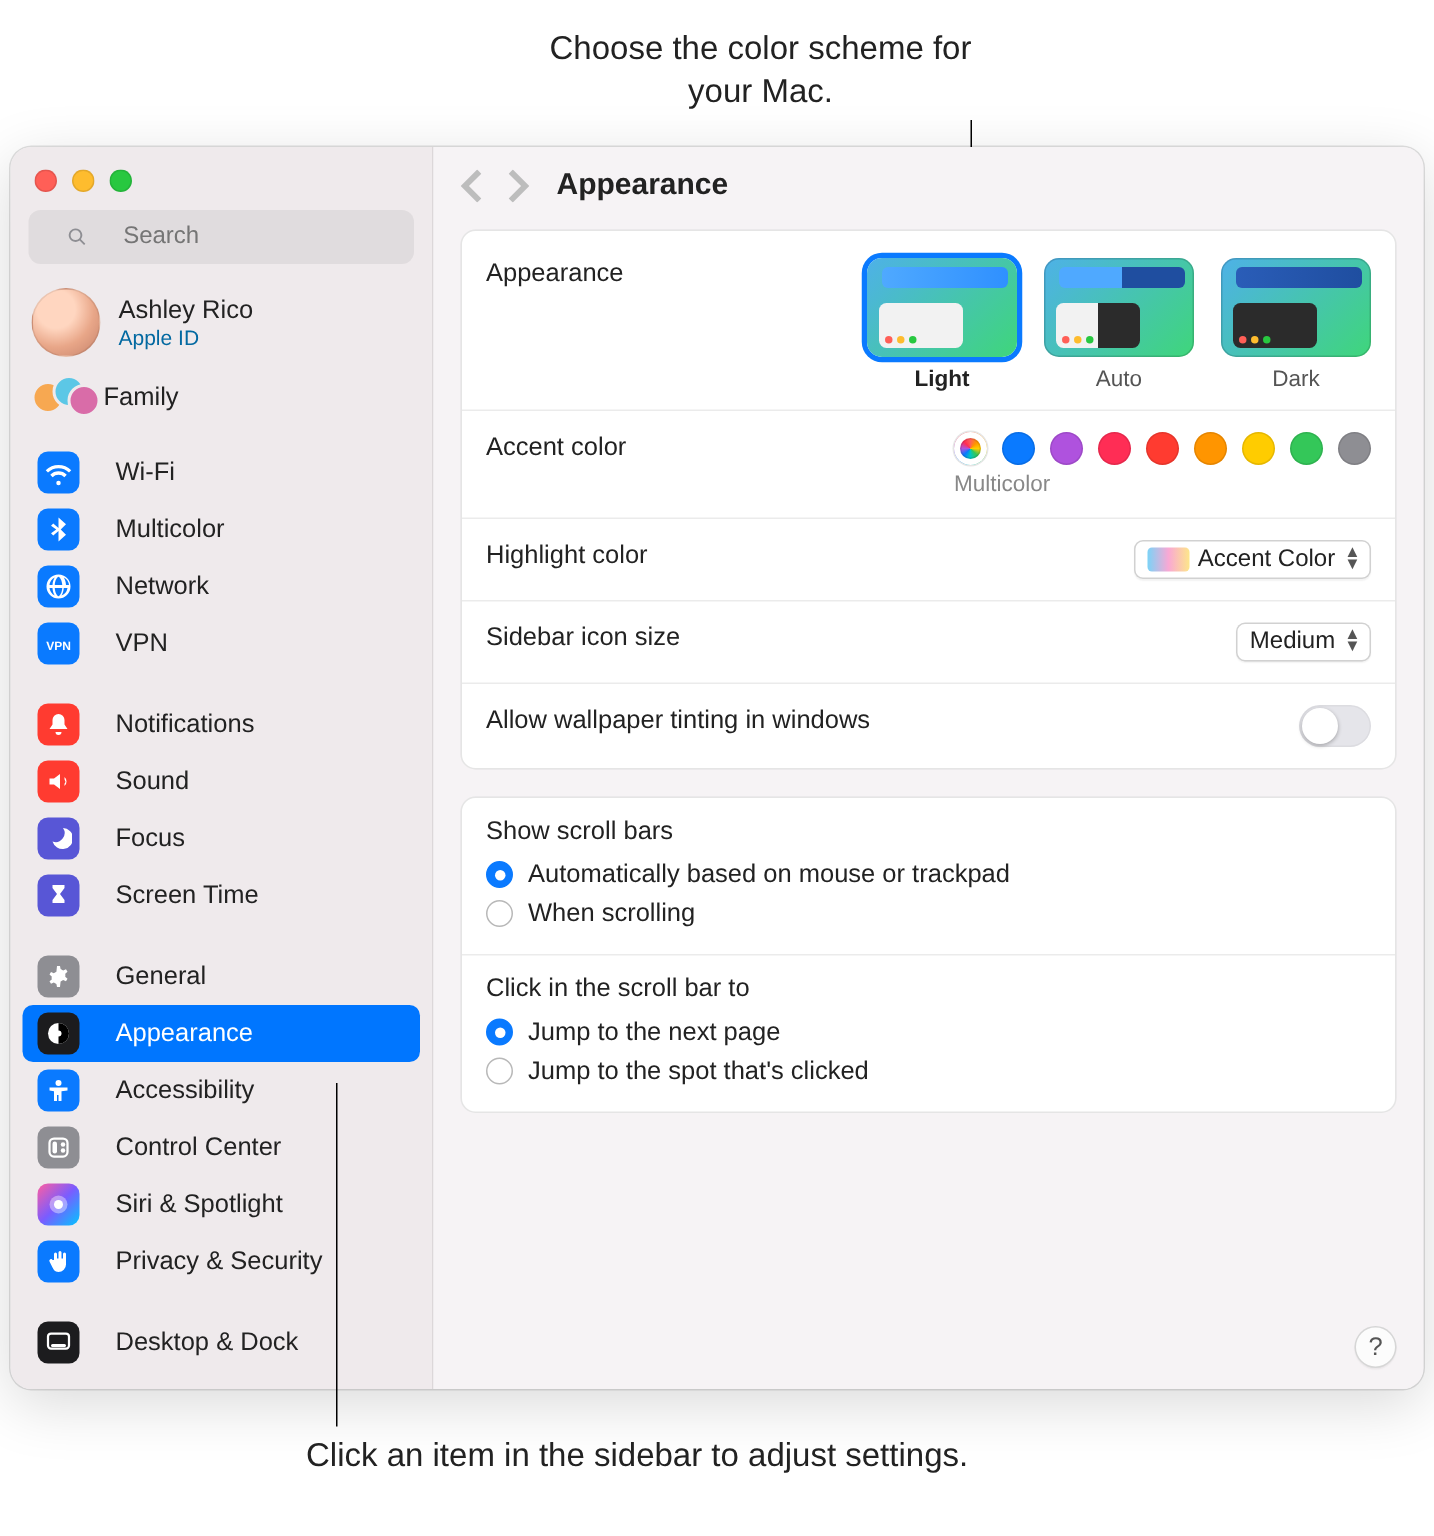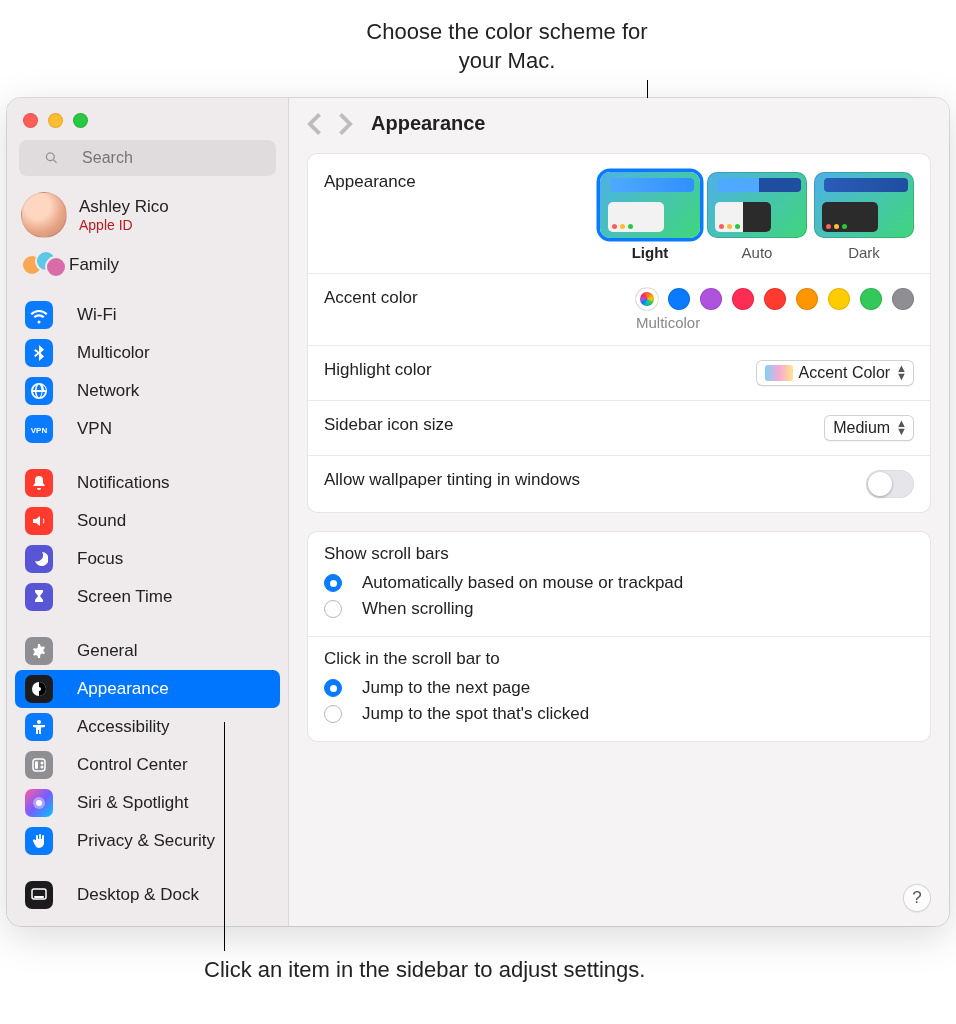--- a/index.html
+++ b/index.html
@@ -94,21 +94,21 @@
   display: flex; align-items: center; gap: 12px;
   padding: 6px 14px;
 }
 .avatar {
   width: 46px; height: 46px; border-radius: 50%;
   background: radial-gradient(circle at 35% 30%, #ffd6c0 30%, #e8a688 60%, #c4816a);
   border: 1px solid rgba(0,0,0,0.08);
   position: relative;
 }
 .user-name { font-size: 17px; font-weight: 500; line-height:1.15;}
-.user-sub { font-size: 14px; color: #b91c1c; }
+.user-sub { font-size: 14px; color: #0369a1; }
 .family-row {
   display: flex; align-items: center; gap: 2px;
   padding: 6px 14px 12px;
 }
 .family-icon {
   width: 46px; height: 30px; position: relative;
 }
 .family-icon .c { position:absolute; width:22px; height:22px; border-radius:50%; border:2px solid #efeaec;}
 .family-icon .c1{ background:#f7a851; left:0; top:4px;}
 .family-icon .c2{ background:#5cc7e6; left:14px; top:0;}
@@ -153,21 +153,21 @@
   border-radius:10px;
 }
 .row {
   display:flex; justify-content:space-between;
   padding: 14px 16px;
   border-bottom:1px solid rgba(0,0,0,0.08);
 }
 .row:last-child{ border-bottom:none; }
 .row-label{ font-size:17px; color:#222; }
 .appearance-row { align-items:flex-start; padding-top:18px; padding-bottom:12px;}
-.theme-group{ display:flex; gap:7px; }
+.theme-group{ display:flex; gap:18px; }
 .theme-opt{ width:100px; text-align:center; font-size:15px; color:#555;}
 .theme-thumb{
   width:100px; height:66px; border-radius:10px; margin-bottom:6px;
   box-shadow: inset 0 0 0 1px rgba(0,0,0,0.15);
   overflow:hidden; position:relative;
   background:linear-gradient(135deg,#4eb1e8,#3fd67a);
 }
 .theme-opt.selected .theme-thumb{ box-shadow: 0 0 0 3.5px #0a7aff; }
 .theme-opt.selected .theme-name{ font-weight:700; color:#222;}
 .theme-thumb .bar{
@@ -209,21 +209,21 @@
   width:48px; height:28px; border-radius:14px; background:#e5e5ea;
   position:relative; box-shadow: inset 0 0 0 1px rgba(0,0,0,0.04);
 }
 .switch .knob{
   position:absolute; top:2px; left:2px; width:24px; height:24px;
   background:#fff; border-radius:50%;
   box-shadow:0 1px 3px rgba(0,0,0,0.3);
 }
 .radio-group{ padding:12px 16px 14px; }
 .rg-title{ font-size:17px; margin-bottom:6px;}
-.radio-line{ display:flex; align-items:center; gap:20px; padding:3px 0; font-size:17px;}
+.radio-line{ display:flex; align-items:center; gap:10px; padding:3px 0; font-size:17px;}
 .radio{
   width:18px; height:18px; border-radius:50%;
   border:1px solid #b8b8b8; background:#fff; flex-shrink:0;
   display:flex;align-items:center;justify-content:center;
 }
 .radio.on{ background:#0a7aff; border-color:#0a7aff;}
 .radio.on::after{content:"";width:7px;height:7px;border-radius:50%;background:#fff;}
 .help-btn{
   position:absolute; right:18px; bottom:14px;
   width:28px;height:28px;border-radius:50%;

